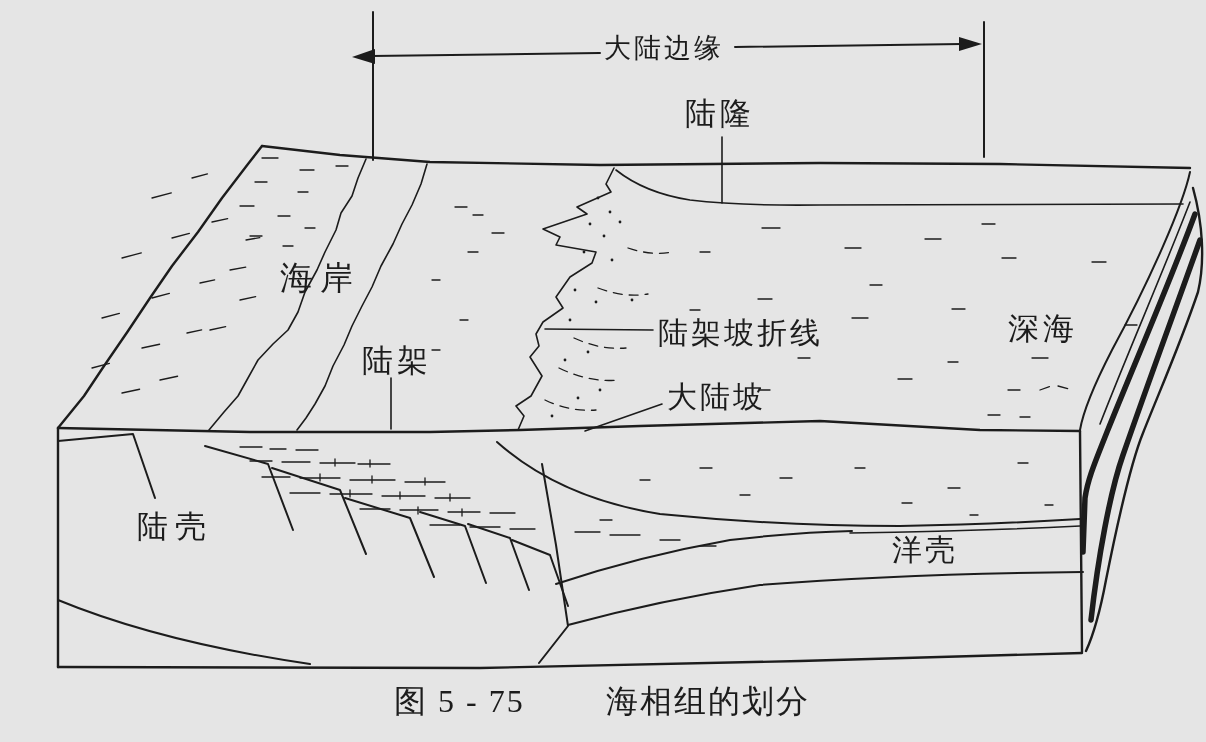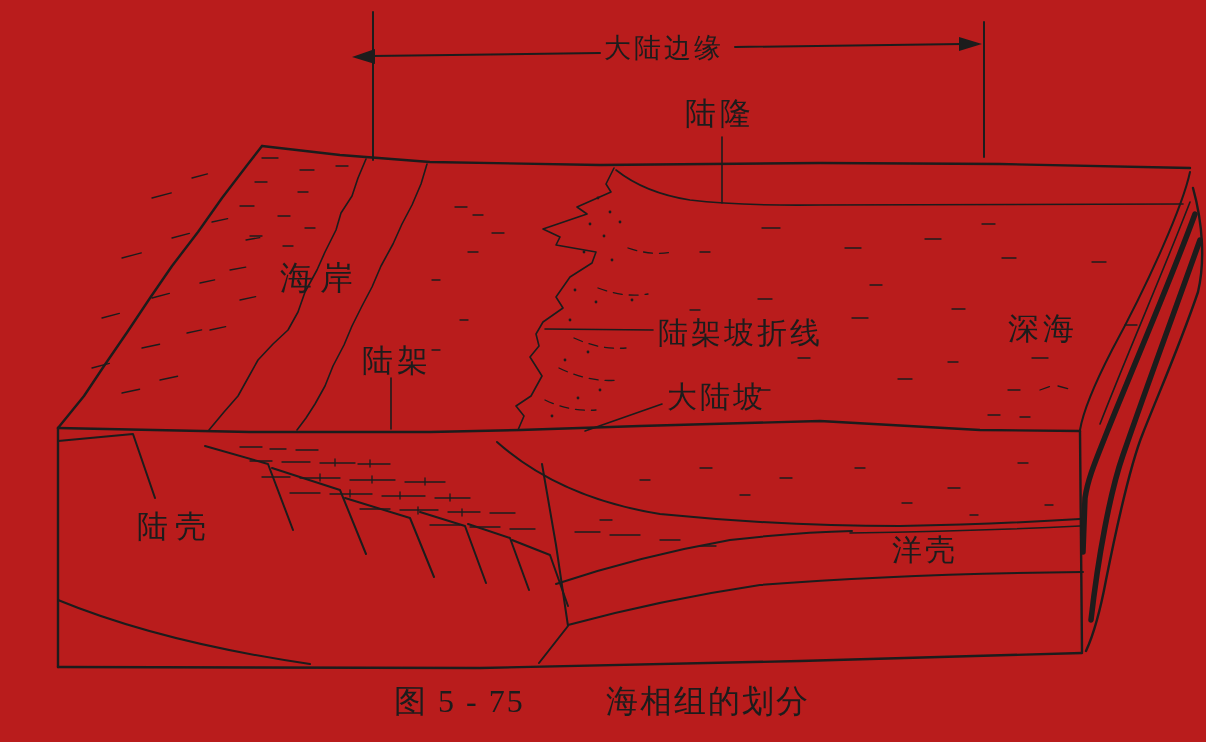--- a/index.html
+++ b/index.html
@@ -1,16 +1,16 @@
 <!DOCTYPE html>
 <html><head>
 <meta charset="utf-8">
 <style>
   html,body{margin:0;padding:0;background:#ffffff;}
-  .page{width:1206px;height:742px;background:#b91c1c;position:relative;overflow:hidden;}
+  .page{width:1206px;height:742px;background:#e5e5e5;position:relative;overflow:hidden;}
   svg{display:block;}
   .ink{stroke:#1c1c1c;fill:none;stroke-linecap:round;stroke-linejoin:round;}
   .w25{stroke-width:2.4;}
   .w2{stroke-width:2;}
   .w16{stroke-width:1.6;}
   .w13{stroke-width:1.3;}
   .thick{stroke-width:5.5;}
   .dash{stroke-dasharray:9 7;}
   text{font-family:"Liberation Serif","DejaVu Serif",serif;fill:#1c1c1c;}
   .lbl{font-size:31px;letter-spacing:4px;}

